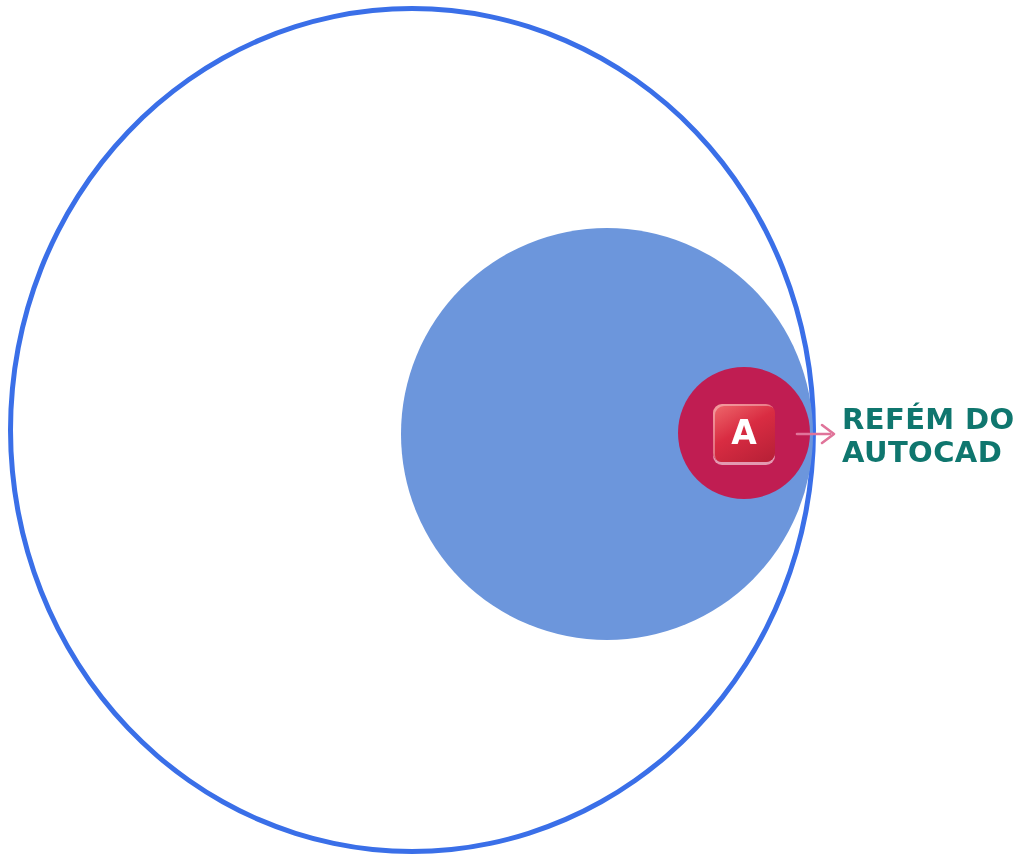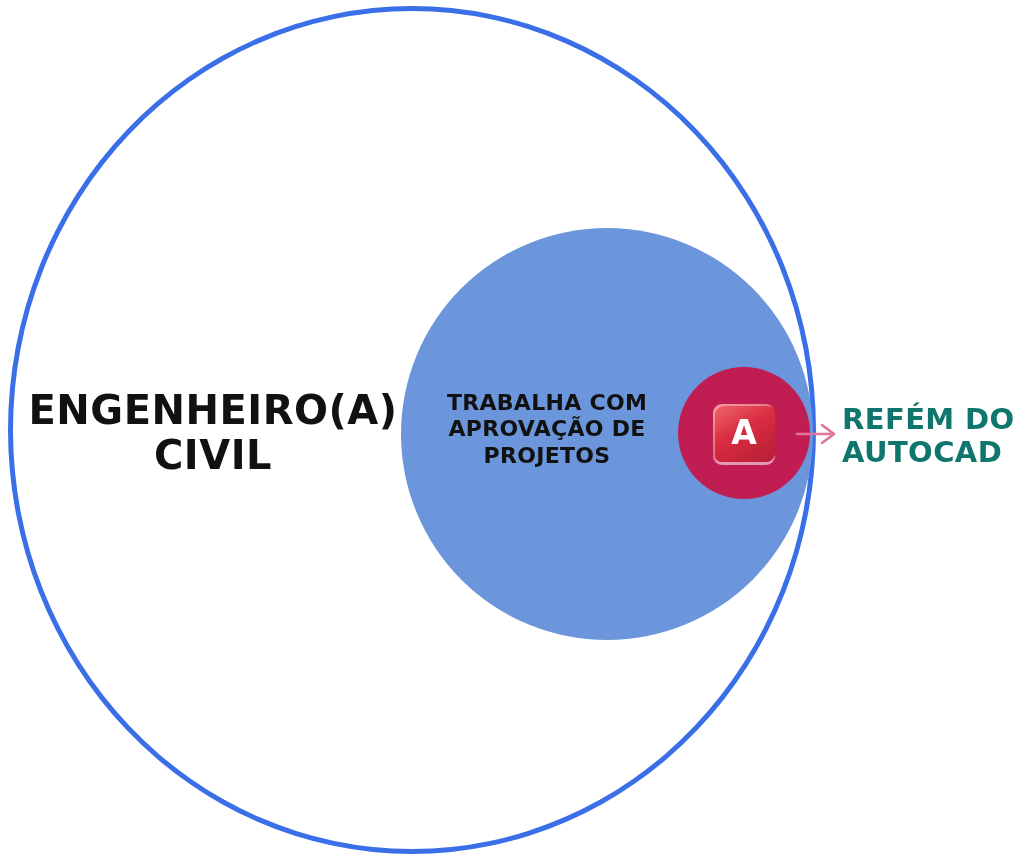--- a/index.html
+++ b/index.html
@@ -109,26 +109,21 @@
   <div class="circle outer-circle" style="border-color: rgb(58, 111, 232);"></div>
 
   <div class="circle inner-circle" style="background-color: rgb(108, 150, 220);"></div>
 
   <div class="circle badge-circle" style="background-color: rgb(192, 29, 82);">
     <div class="keycap">
       <span class="keycap-letter">A</span>
     </div>
   </div>
 
-  <div class="label outer-label" style="color: rgb(17, 17, 17);">ENGENHEIRO(A)
-CIVIL</div>
 
-  <div class="label inner-label" style="color: rgb(17, 17, 17);">TRABALHA COM
-APROVAÇÃO DE
-PROJETOS</div>
 
   <svg class="arrow" width="52" height="32" viewBox="0 0 52 32">
     <line x1="3" y1="16" x2="36" y2="16" style="stroke: rgb(224, 116, 154);"></line>
     <polyline points="28,7 40,16 28,25" style="stroke: rgb(224, 116, 154);"></polyline>
   </svg>
 
   <div class="label callout-label" style="color: #0f766e;">REFÉM DO
 AUTOCAD</div>
 
 </div>

